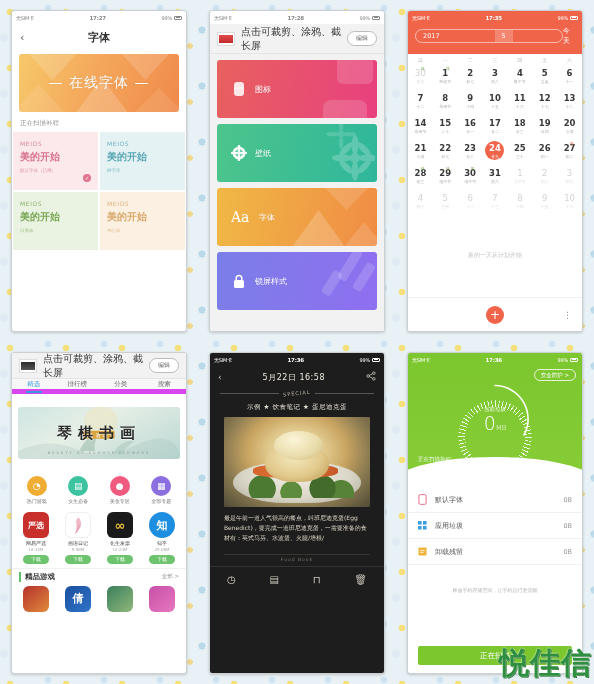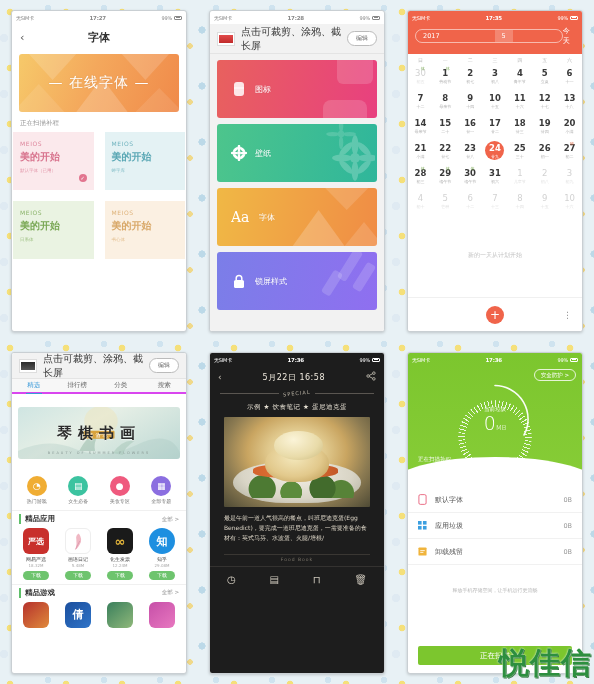--- a/index.html
+++ b/index.html
@@ -57,21 +57,21 @@
   .p1-title { position:absolute; left:0; right:0; text-align:center; font-size:11px; color:#333; font-weight:bold; }
   .p1-banner {
     margin:4px 7px 0; height:58px; border-radius:3px;
     background:linear-gradient(110deg,#f6c96a 0%,#f4a85c 45%,#f08a4a 100%);
     position:relative; overflow:hidden;
     display:flex; align-items:center; justify-content:center;
   }
   .p1-btext { color:#fff; font-size:14px; letter-spacing:1px; position:relative; z-index:2;
               text-shadow:0 0 2px rgba(0,0,0,.12); }
   .p1-sec { font-size:6.5px; color:#9a9a9a; padding:7px 8px 4px; }
-  .p1-grid { display:grid; grid-template-columns:1fr 1fr; gap:11px; padding:0 1px; }
+  .p1-grid { display:grid; grid-template-columns:1fr 1fr; gap:2px; padding:0 1px; }
   .fcard { height:58px; padding:8px 7px; position:relative; }
   .fcard .en { font-size:6px; letter-spacing:.6px; margin-bottom:3px; opacity:.85; }
   .fcard .cn { font-size:10px; font-weight:bold; margin-bottom:4px; }
   .fcard .sub { font-size:4.5px; opacity:.7; }
   .fcard .check { position:absolute; right:7px; bottom:8px; width:8px;height:8px;border-radius:50%;
                   background:#e2758f; color:#fff; font-size:5px; display:flex;align-items:center;justify-content:center;}
   .fc1 { background:#fbe9ec; color:#d8748e; }
   .fc2 { background:#e4f2f4; color:#5ba8b5; }
   .fc3 { background:#eaf3e2; color:#7aa855; }
   .fc4 { background:#fbf0e2; color:#d9a96a; }
@@ -117,21 +117,21 @@
   .c-mark { position:absolute; top:2px; right:8px; font-size:4px; color:#7aa855; }
   .c-mark.r { color:#e07a5a; }
   .c-note { flex:1; display:flex; align-items:center; justify-content:center; font-size:6px; color:#c2c2c2; background:#fff; }
   .c-foot { height:34px; background:#fff; border-top:1px solid #f0f0f0; position:relative;
             display:flex; align-items:center; justify-content:center; }
   .c-add { width:18px;height:18px;border-radius:50%;background:#f0644a;color:#fff;
            display:flex;align-items:center;justify-content:center;font-size:12px;line-height:1;}
   .c-more { position:absolute; right:10px; font-size:9px; color:#999; letter-spacing:0; }
 
   
-  .p4-tabs { display:flex; background:#f7f7f7; height:15px; align-items:center; border-bottom:2px solid #d946ef; }
+  .p4-tabs { display:flex; background:#f7f7f7; height:15px; align-items:center; border-bottom:5px solid #d946ef; }
   .p4-tab { flex:1; text-align:center; font-size:6.5px; color:#666; position:relative; }
   .p4-tab.on { color:#3a9ad9; }
   .p4-tab.on::after { content:""; position:absolute; left:32%; right:32%; bottom:-4px; height:1.5px; background:#3a9ad9; }
   .p4-banner { margin:13px 6px; height:52px; border-radius:3px; overflow:hidden; position:relative;
                background:linear-gradient(150deg,#cfe5e2 0%,#e6efe6 40%,#bcd8d4 100%);
                display:flex; align-items:center; justify-content:center; }
   .p4-bn-t { font-size:15px; font-weight:bold; color:#2a2a2a; letter-spacing:6px; z-index:3; text-shadow:0 1px 1px rgba(255,255,255,.6);}
   .p4-bn-s { position:absolute; bottom:4px; left:0; right:0; text-align:center; font-size:3.5px; color:#8a9a96; letter-spacing:2px; }
   .p4-bn-seal { position:absolute; left:50%; top:50%; transform:translate(-50%,-28%); z-index:2;
                 background:#d8a23c; color:#fff; font-size:5px; padding:1px 5px; border-radius:1px; letter-spacing:2px; }
@@ -623,24 +623,20 @@
         </div>
         <div class="p4-cat">
           <div class="p4-cic" style="background:#ef5a7e">●</div>
           <div class="p4-clb">美妆专区</div>
         </div>
         <div class="p4-cat">
           <div class="p4-cic" style="background:#8b6ee0">▦</div>
           <div class="p4-clb">全部专题</div>
         </div>
       </div>
-      <div class="p4-sec">
-        <span class="p4-sec-t">精品应用</span>
-        <span class="p4-sec-a">全部 &gt;</span>
-      </div>
       <div class="p4-apps">
         <div class="p4-app">
           <div class="p4-ic" style="background:#c8302c;font-size:8px">严选</div>
           <div class="p4-an">网易严选</div>
           <div class="p4-as">18.32M</div>
           <div class="p4-dl">下载</div>
         </div>
         <div class="p4-app">
           <div class="p4-ic" style="background:#fff;border:.6px solid #eee">
             <svg viewBox="0 0 26 26" width="22" height="22">

